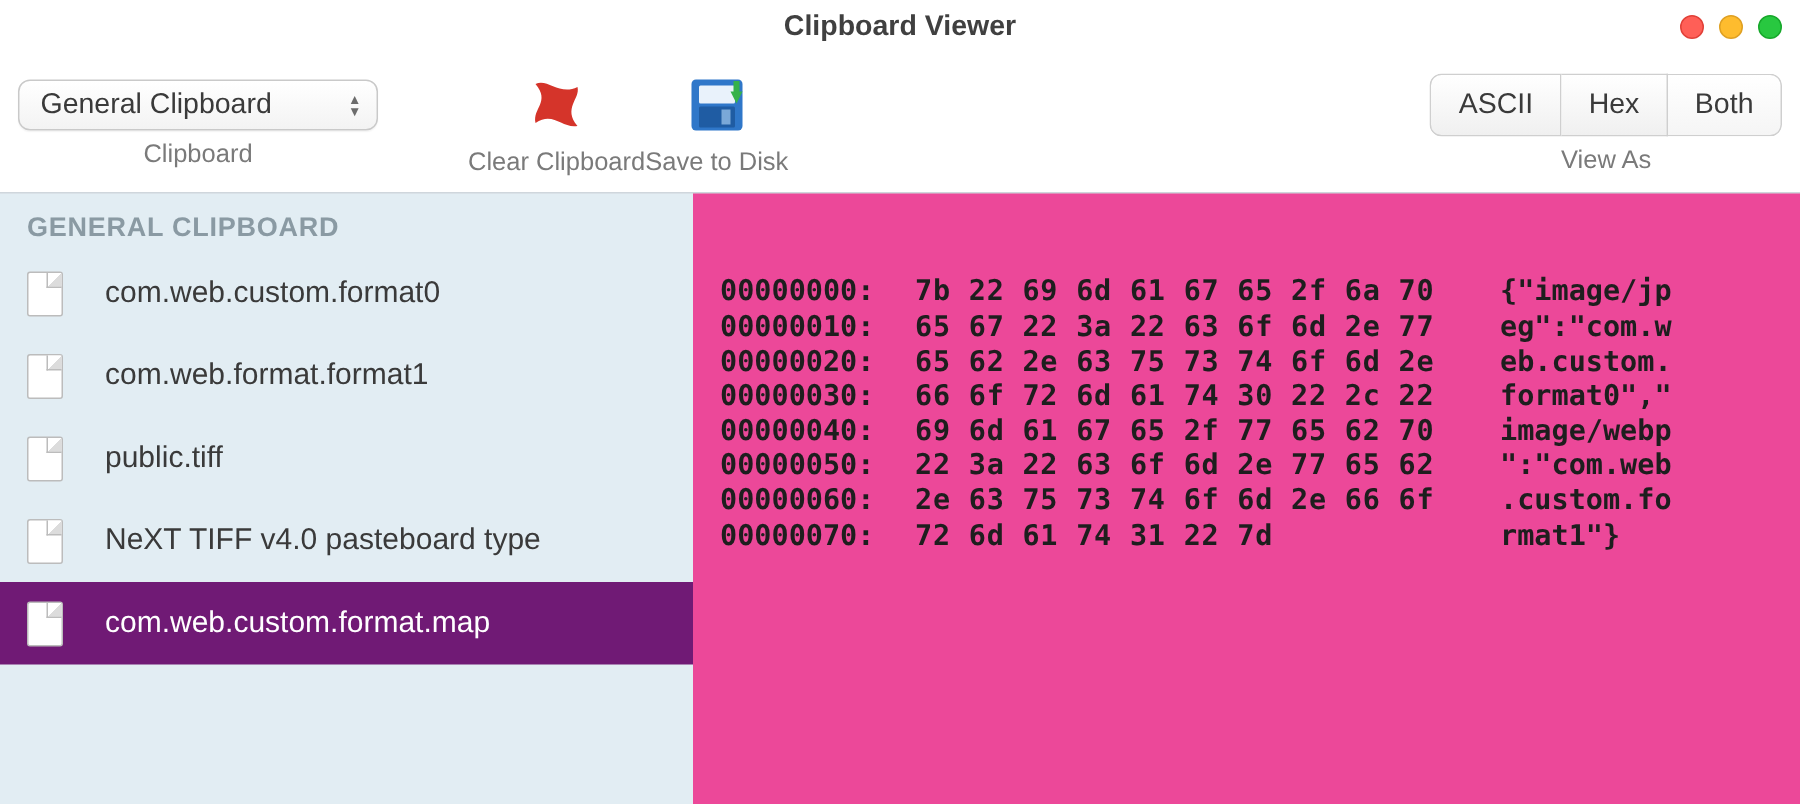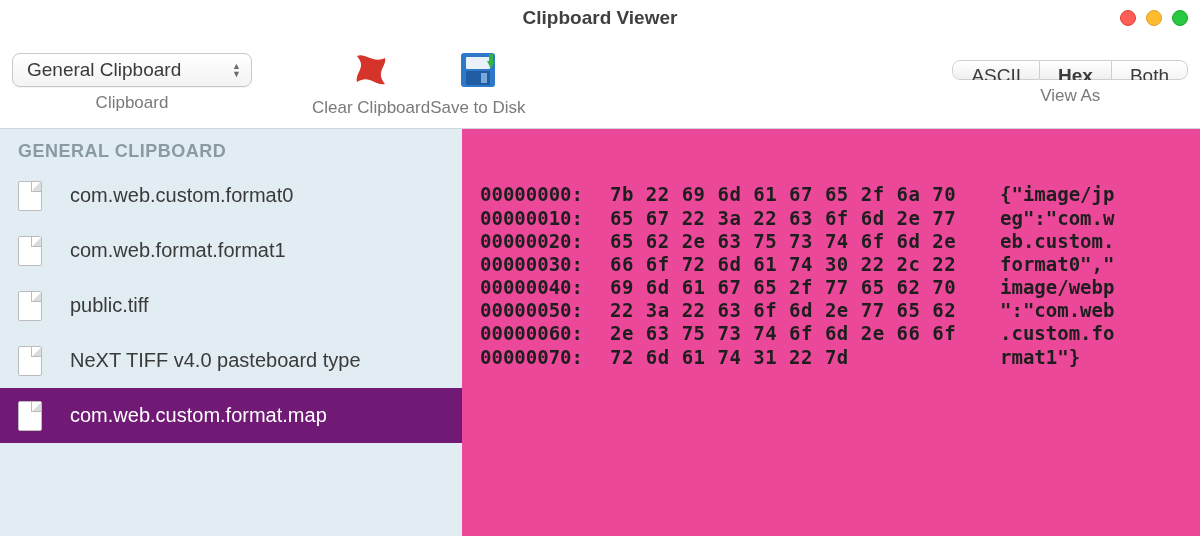--- a/index.html
+++ b/index.html
@@ -80,23 +80,23 @@
     border-radius: 8px;
     overflow: hidden;
   }
   .seg button {
     border: 1px solid #cfcfcf;
     background: linear-gradient(#ffffff,#f0f0f0);
     font-size: 19px;
     padding: 4px 18px;
     color: #3a3a3a;
     cursor: pointer;
-    height: 20px;
-  }
-  .seg button + button { border-left: none; font-weight: bold; }
+    height: 42px;
+  }
+  .seg button + button { border-left: none; }
   .seg button:first-child { border-radius: 8px 0 0 8px;}
   .seg button:last-child { border-radius: 0 8px 8px 0;}
   .seg button.selected {
     font-weight: 500;
     background: linear-gradient(#ffffff,#f5f5f5);
   }
 
   .body {
     display: flex;
     height: calc(536px - 36px - 92px);

